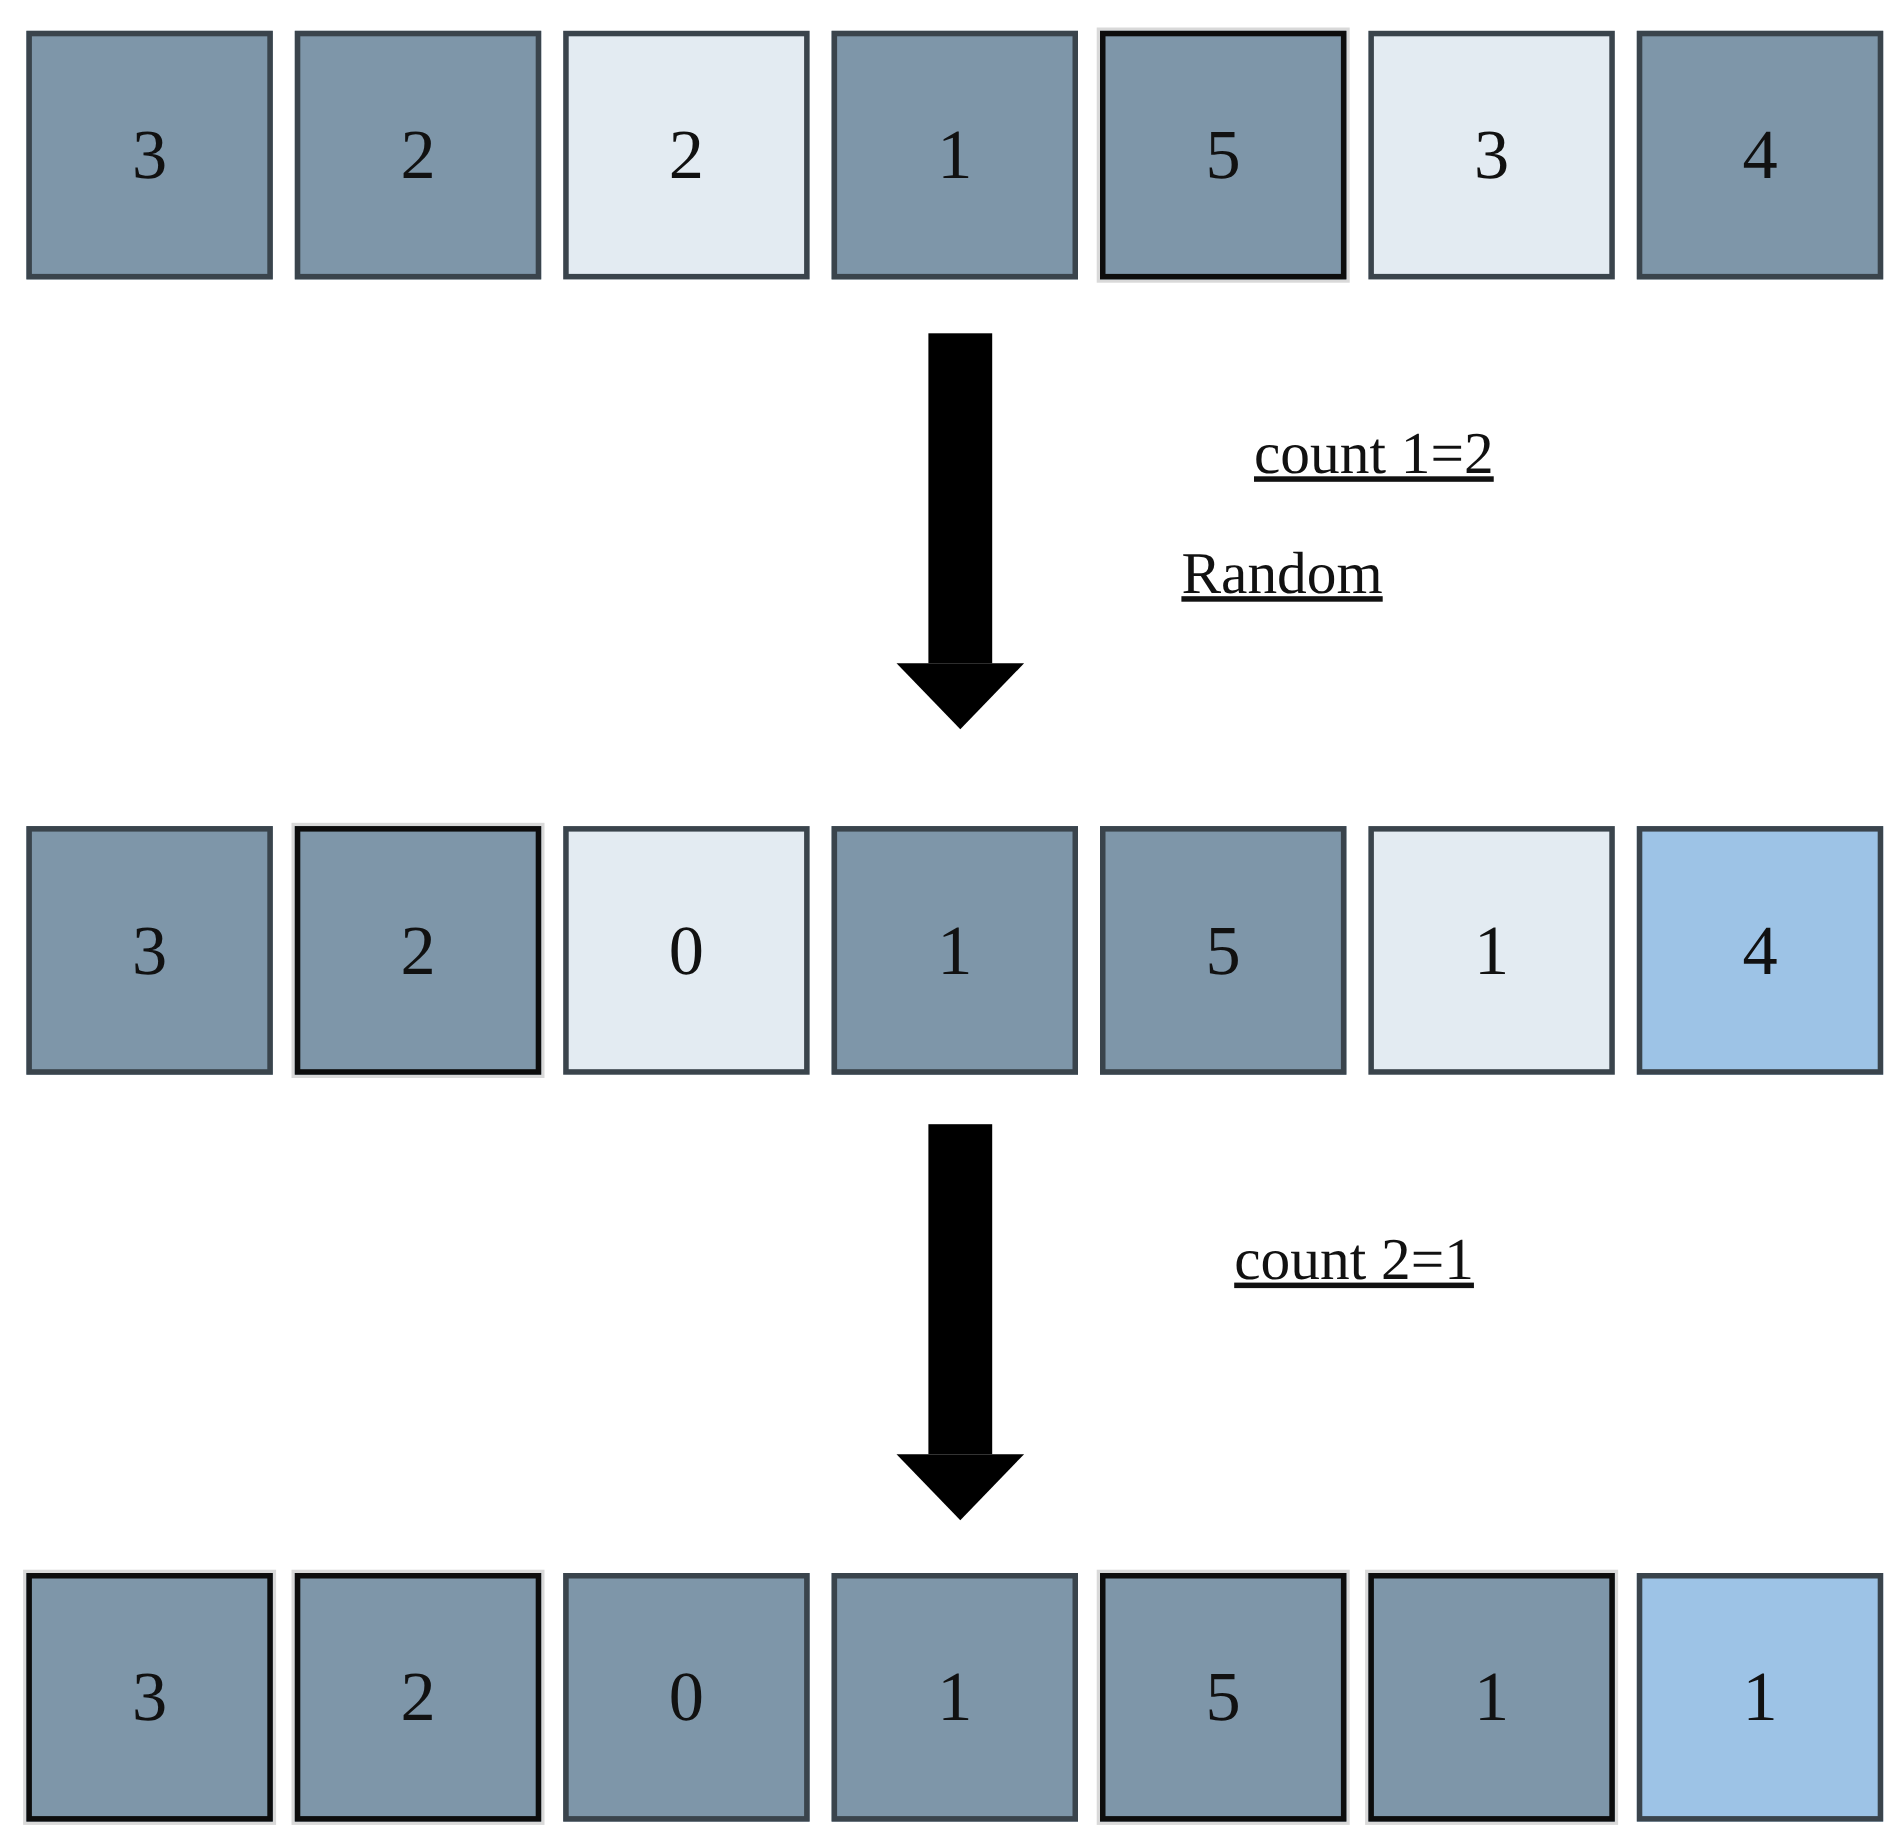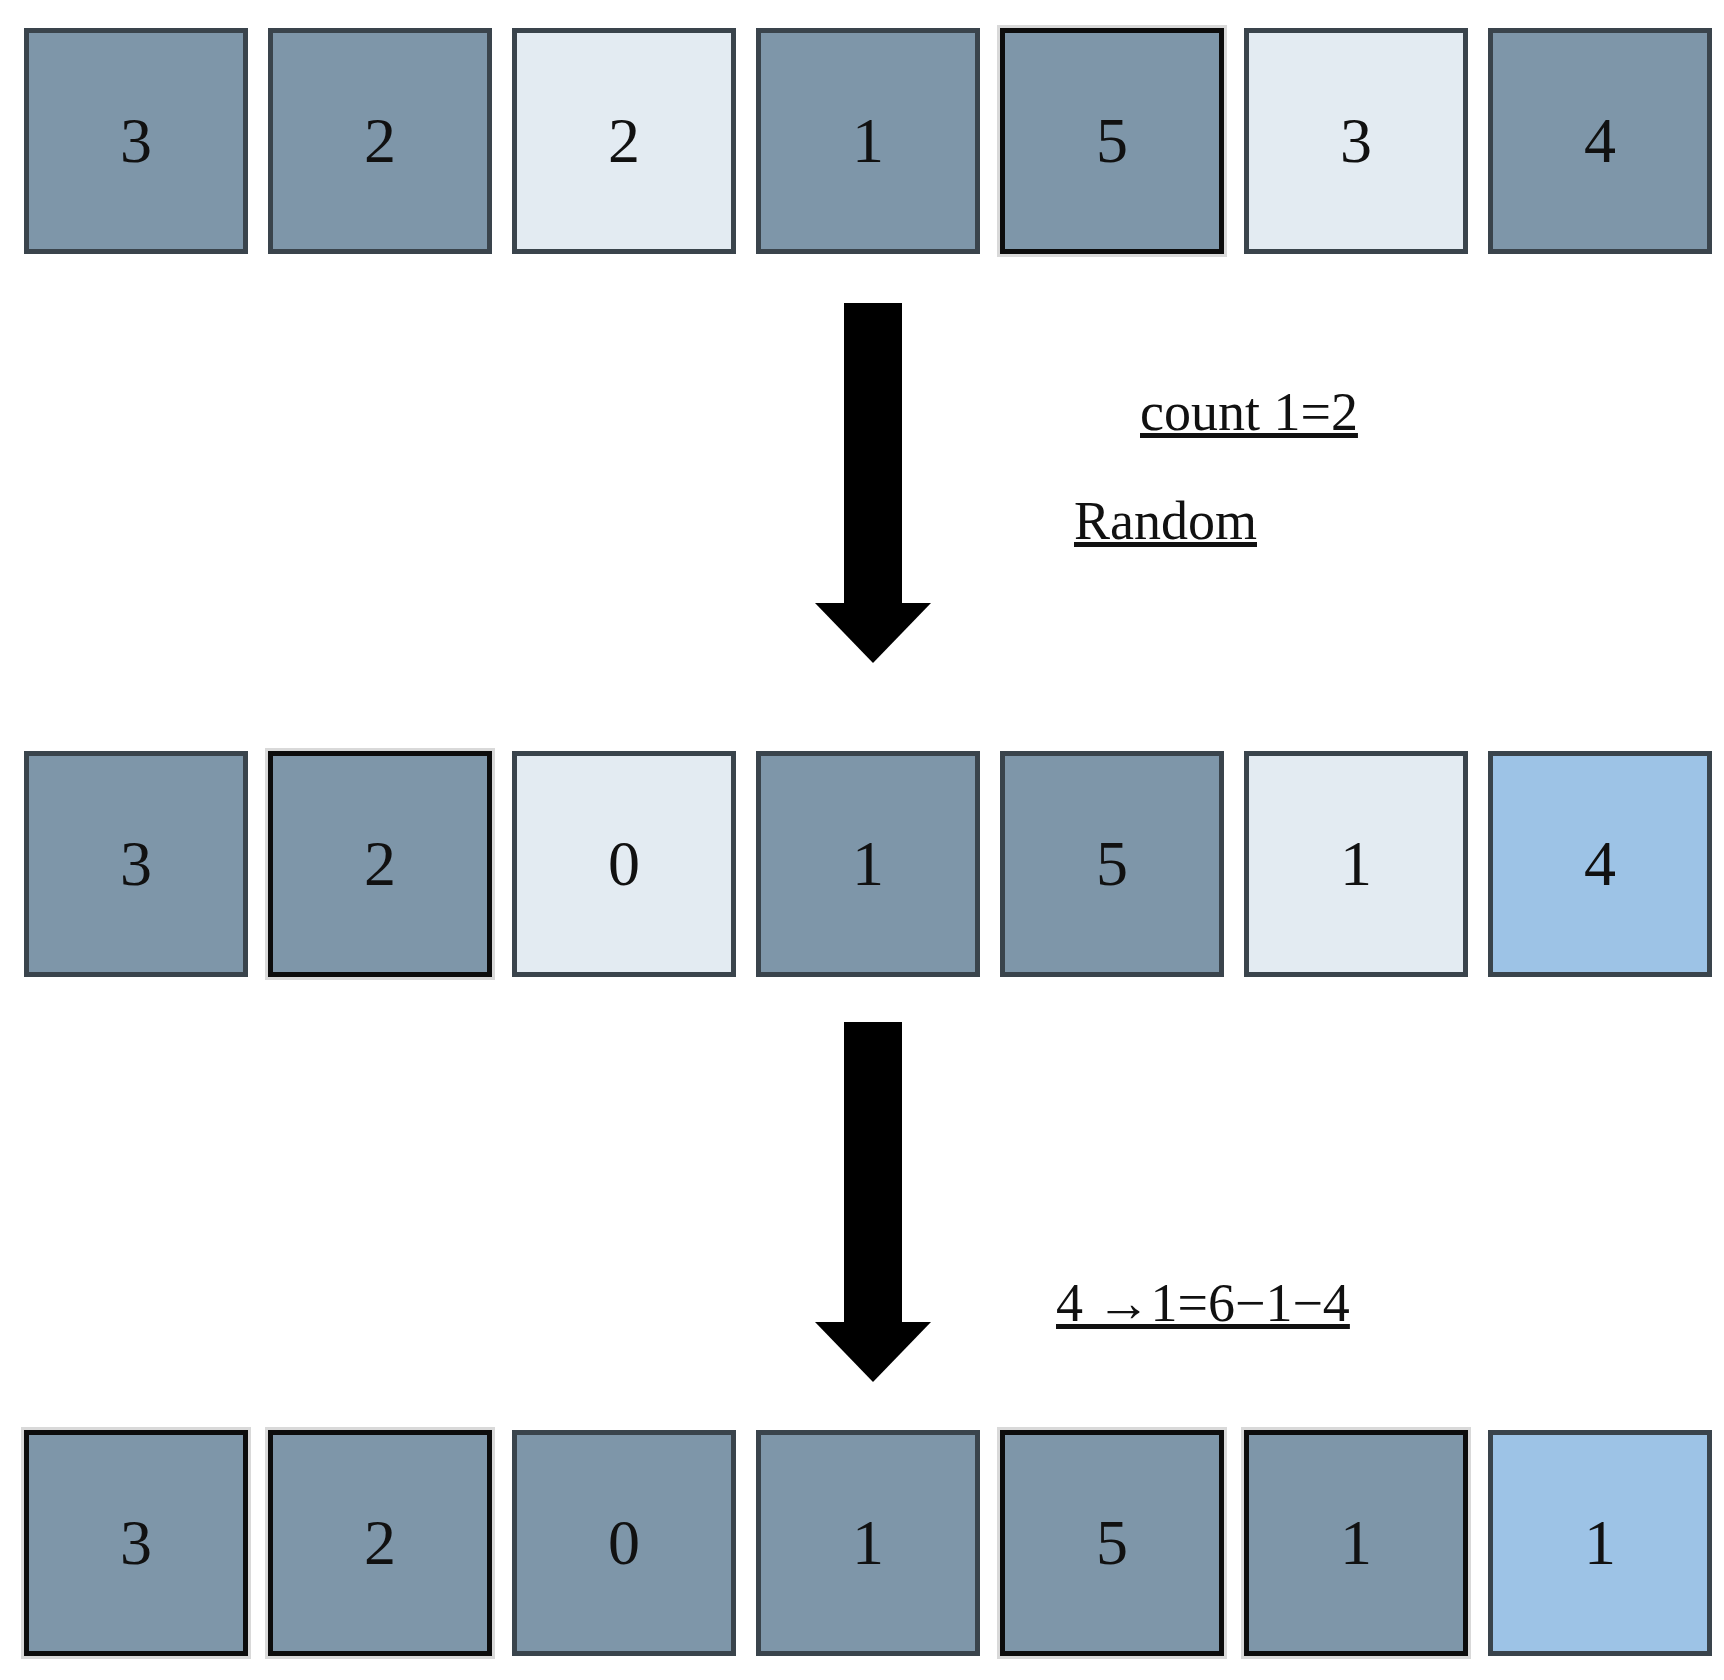--- a/index.html
+++ b/index.html
@@ -133,21 +133,21 @@
       </div>
       <div class="cell tone-blue">
         <span class="num">4</span>
       </div>
     </div>
 
   <div class="big-arrow" id="arrow-1">
     <div class="arrow-shaft"></div>
     <div class="arrow-head"></div>
   </div>
-  <div class="label" id="label-drift-eq">4 →1=6−1−4</div>
+  <div class="label" id="label-count-2">count 2=1</div>
 
   <div class="row" id="row-2">
       <div class="cell tone-slate emphasized">
         <span class="num">3</span>
       </div>
       <div class="cell tone-slate emphasized">
         <span class="num">2</span>
       </div>
       <div class="cell tone-slate">
         <span class="num">0</span>

